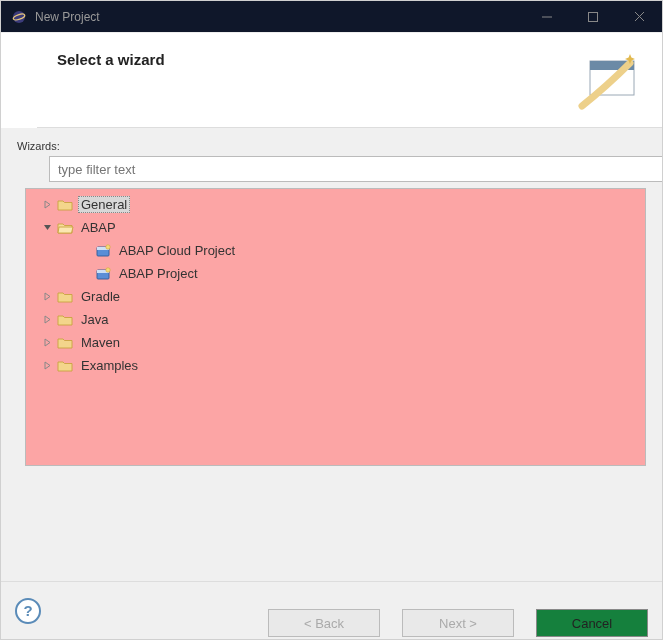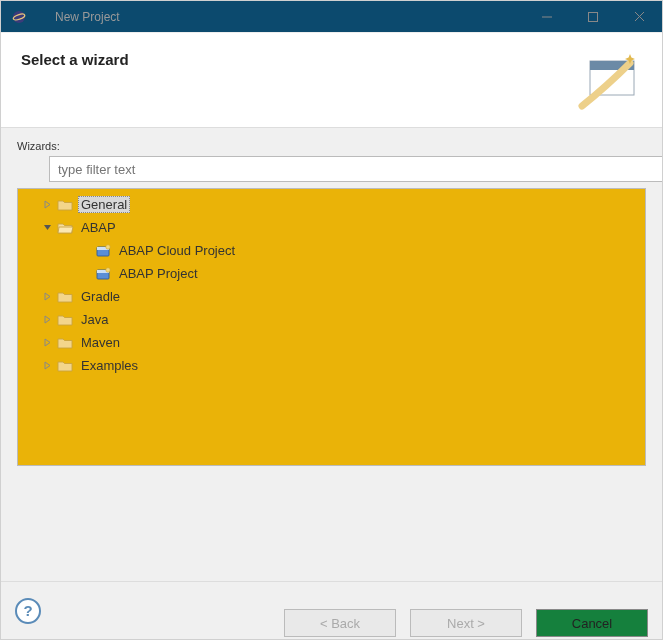--- a/index.html
+++ b/index.html
@@ -7,28 +7,27 @@
       font-family: "Segoe UI", Tahoma, sans-serif;
       font-size: 13px;
       background: #fff;
       width: 663px;
       height: 640px;
       overflow: hidden;
       border: 1px solid #d0d0d0;
     }
     .titlebar {
       height: 32px;
-      background: #0c4a6e;
+      background: #0f172a;
       display: flex;
       align-items: center;
       padding: 0 0 0 10px;
       color: #999;
       font-size: 12px;
       border-bottom: 1px solid #eee;
-      gap: 20px;
     }
     .titlebar .app-icon {
       width: 16px; height: 16px;
       margin-right: 8px;
       display: flex;
       align-items: center;
       justify-content: center;
     }
     .titlebar .caption { flex: 1; }
     .win-controls { display: flex; height: 100%; }
@@ -42,20 +41,21 @@
       font-size: 14px;
     }
     .header {
       background: #fff;
       padding: 18px 20px 10px 20px;
       display: flex;
       align-items: flex-start;
       justify-content: space-between;
       height: 95px;
       border-bottom: 1px solid #ddd;
+      margin-left: 36px;
     }
     .header h1 {
       font-size: 15px;
       font-weight: bold;
       color: #222;
     }
     .wizard-graphic {
       width: 70px;
       height: 65px;
       position: relative;
@@ -78,24 +78,25 @@
       padding: 0 8px;
       font-size: 13px;
       color: #888;
       font-style: normal;
       outline: none;
       margin-bottom: 6px;
       margin-left: 32px;
     }
     .tree {
       border: 1px solid #bbb;
-      background: #eab308;
+      background: #fca5a5;
       height: 278px;
       overflow: auto;
-      padding: 4px 16px;
+      padding: 4px 8px;
+      margin-left: 8px;
     }
     .tree-row {
       display: flex;
       align-items: center;
       height: 23px;
       padding-left: 6px;
       cursor: default;
     }
     .tree-row.child { padding-left: 44px; }
     .tree-row .expander {
@@ -143,21 +144,21 @@
       align-items: center;
       justify-content: center;
       color: #5a8bb8;
       font-size: 15px;
       font-weight: bold;
       background: #fff;
     }
     .btn-group {
       margin-left: auto;
       display: flex;
-      gap: 14px;
+      gap: 22px;
       margin-top: 25px;
     }
     .btn {
       width: 112px;
       height: 28px;
       border: 1px solid #bbb;
       background: #e9e9e9;
       color: #777;
       font-size: 13px;
       display: flex;

